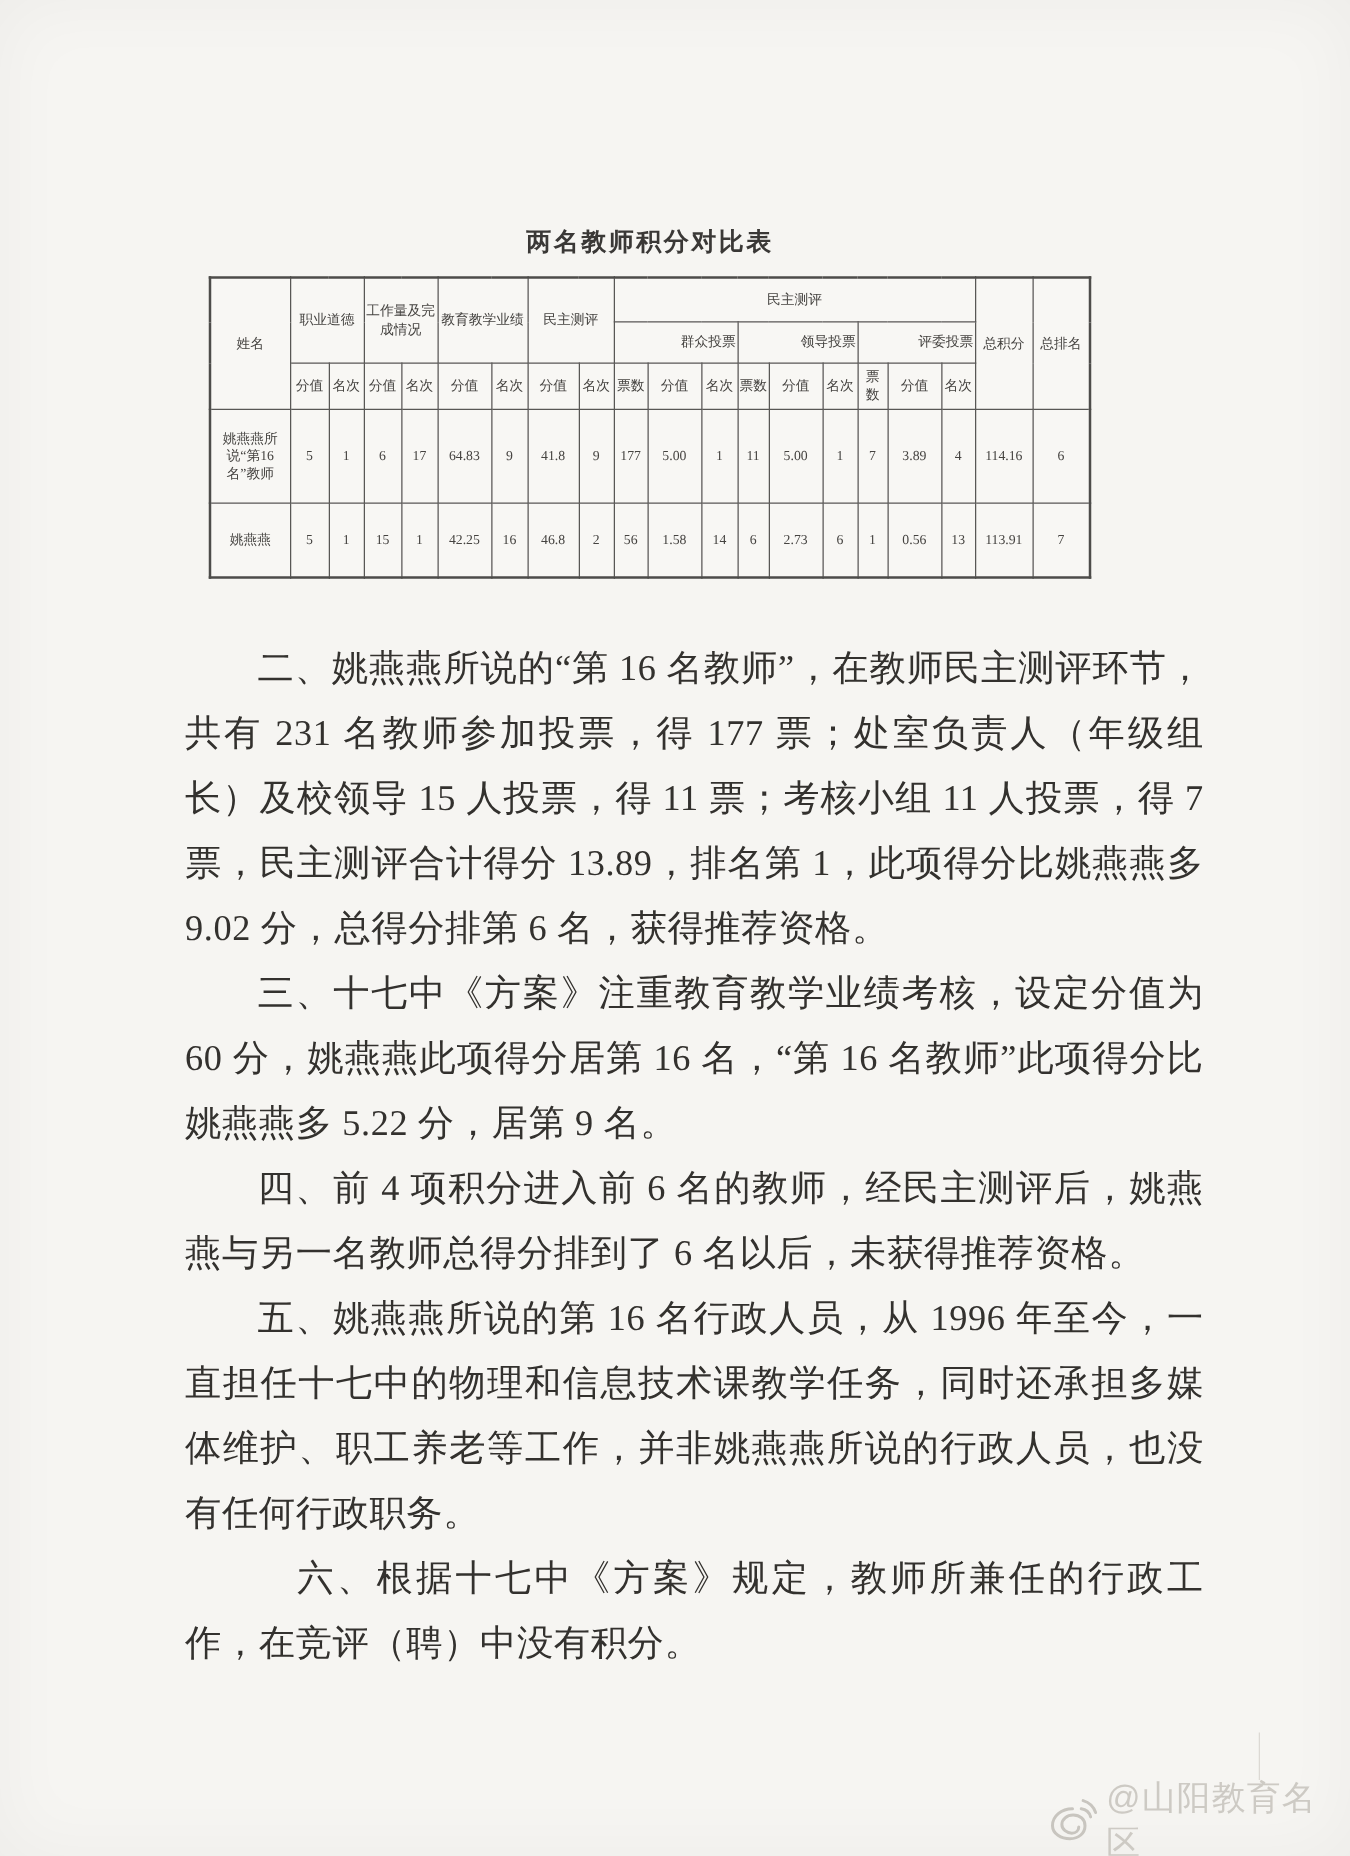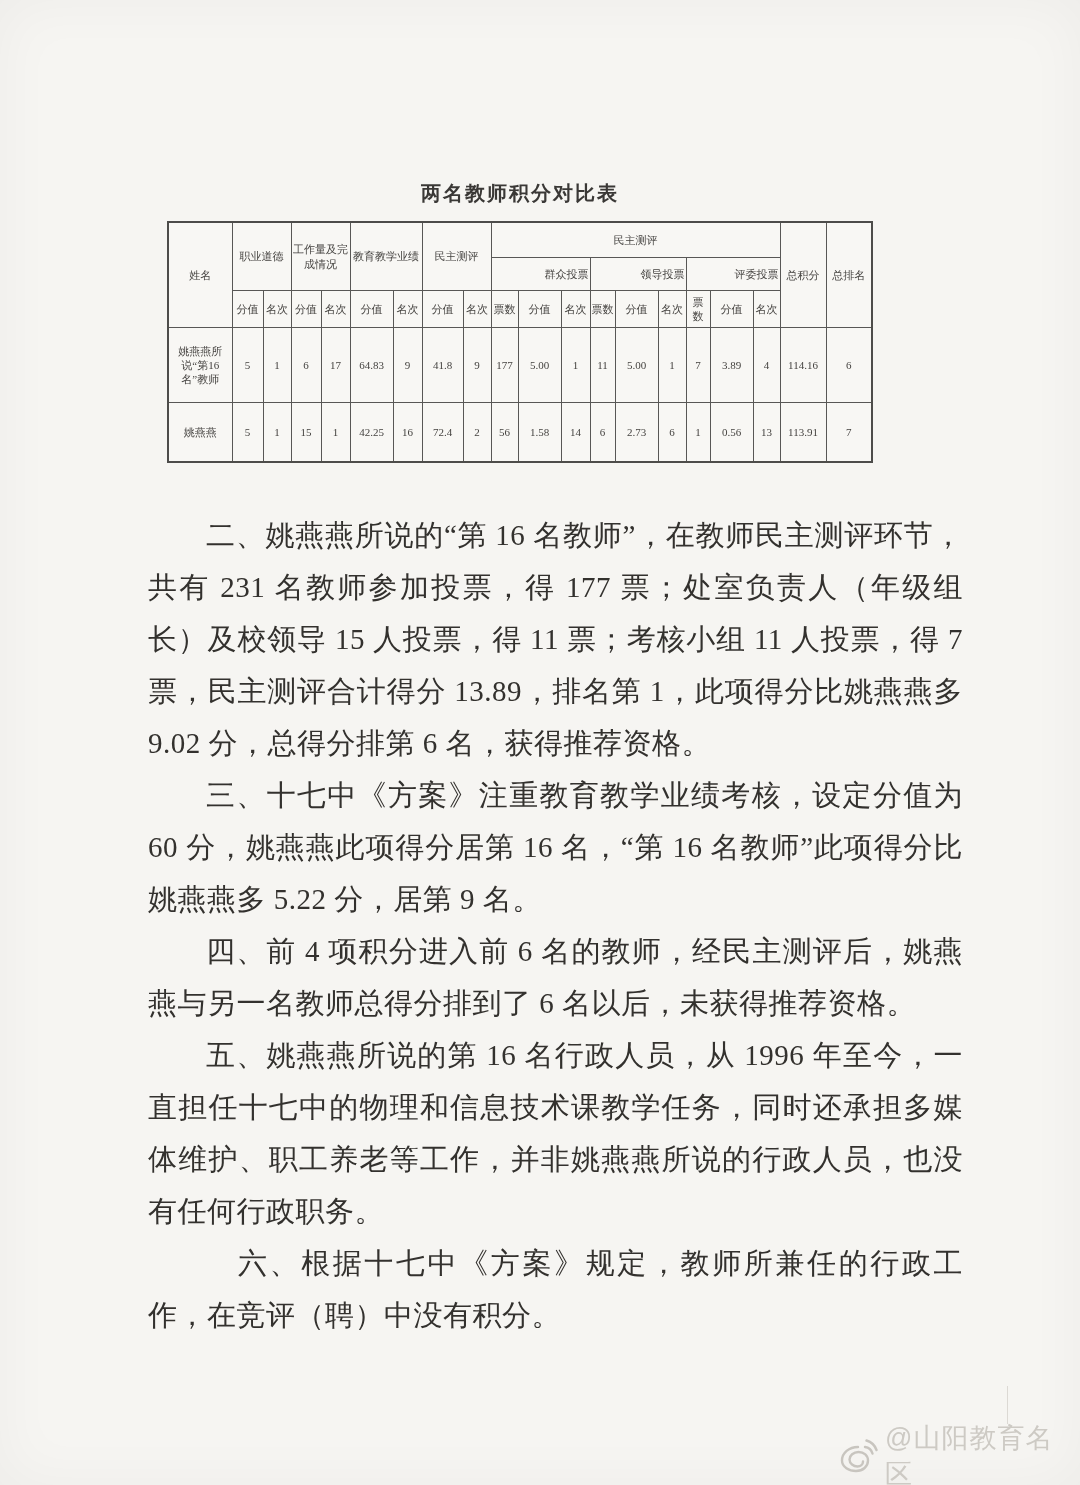--- a/index.html
+++ b/index.html
@@ -138,21 +138,21 @@
         <td>6</td>
       </tr>
       <tr class="r2">
         <td>姚燕燕</td>
         <td>5</td>
         <td>1</td>
         <td>15</td>
         <td>1</td>
         <td>42.25</td>
         <td>16</td>
-        <td>72.4</td>
+        <td>46.8</td>
         <td>2</td>
         <td>56</td>
         <td>1.58</td>
         <td>14</td>
         <td>6</td>
         <td>2.73</td>
         <td>6</td>
         <td>1</td>
         <td>0.56</td>
         <td>13</td>

